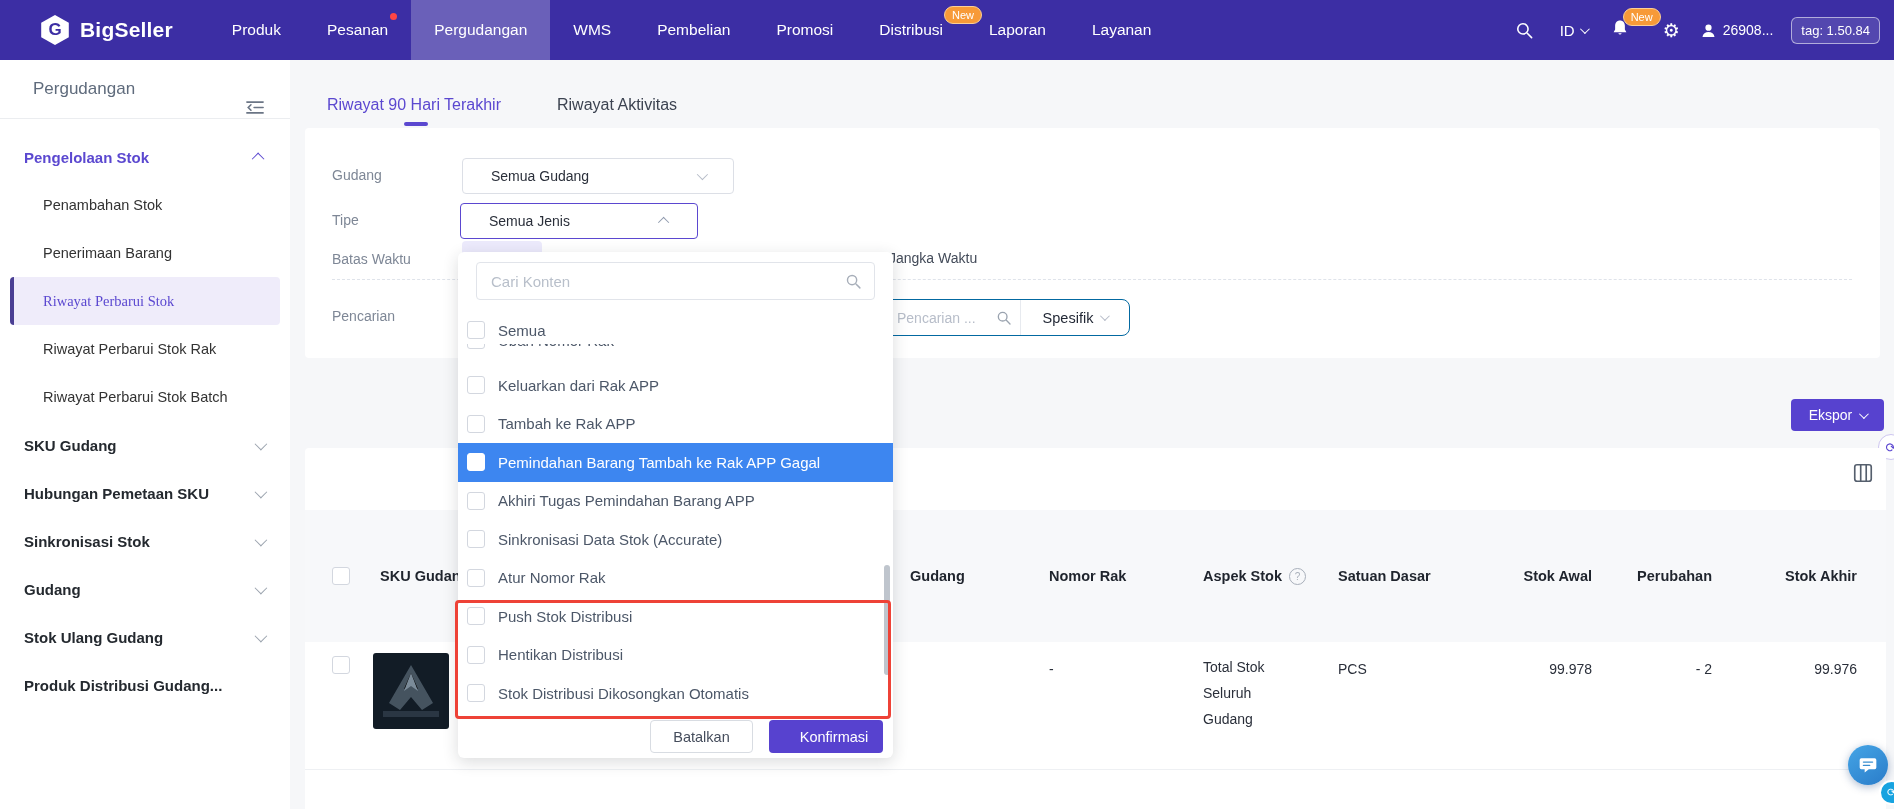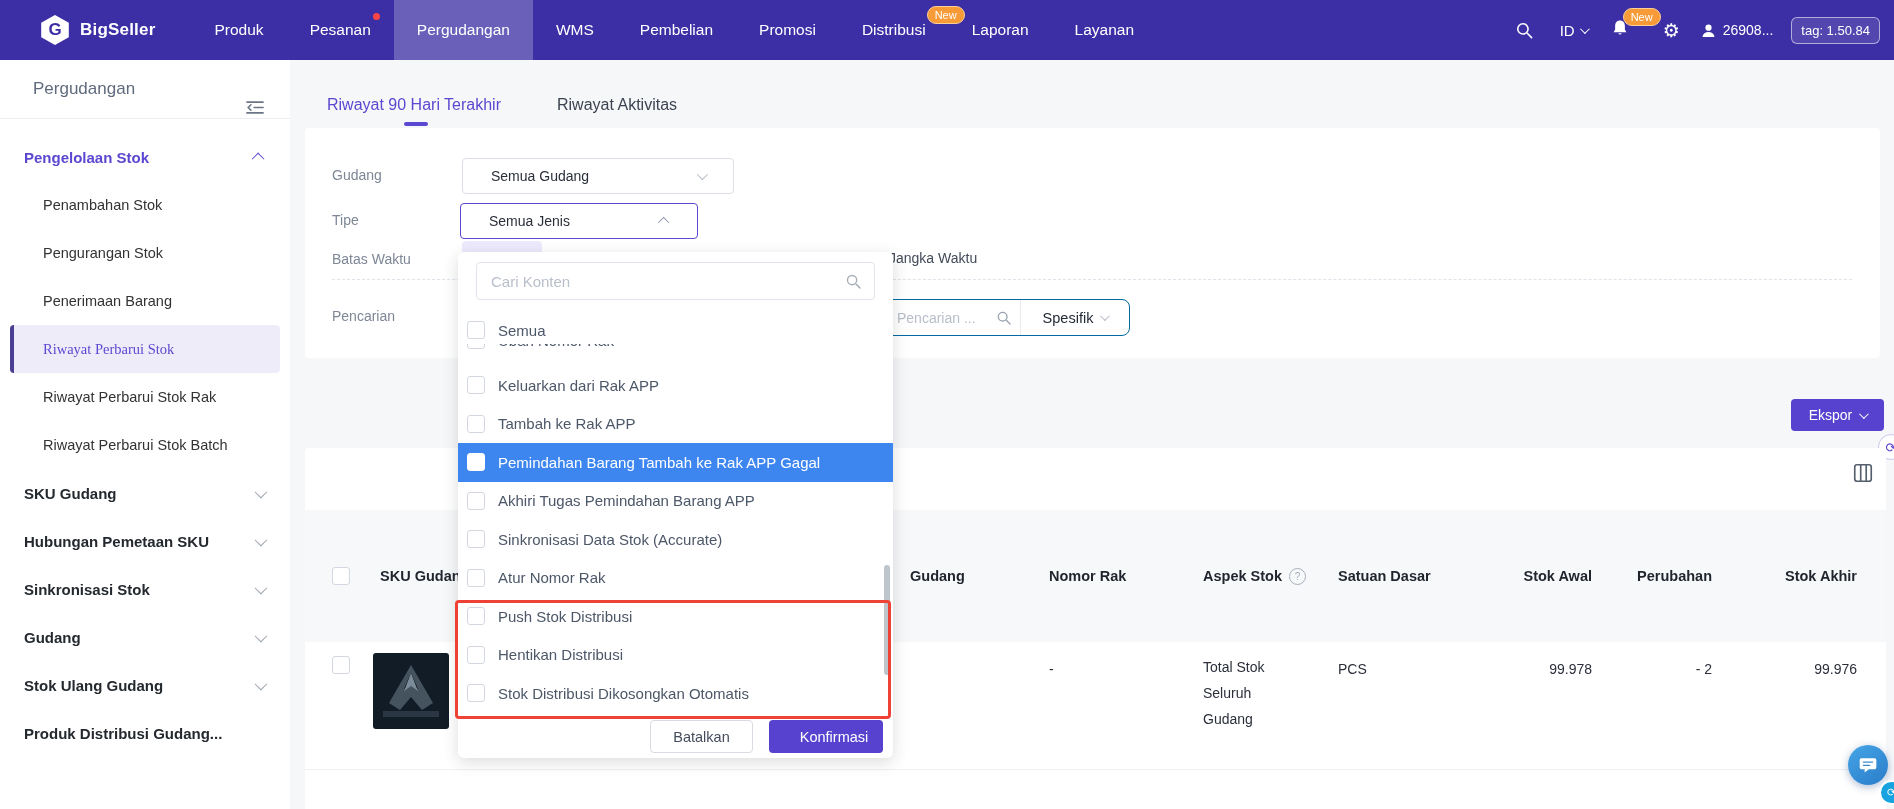--- a/index.html
+++ b/index.html
@@ -4,21 +4,21 @@
 <style>
   html,body{margin:0;padding:0;width:1894px;height:809px;overflow:hidden;
     font-family:"Liberation Sans",sans-serif;background:#f6f7f9;-webkit-font-smoothing:antialiased;}
   
   .nav{position:absolute;left:0;top:0;width:1894px;height:60px;background:#3c2ea4;
     display:flex;align-items:stretch;color:#fff;z-index:60;}
   .brand{display:flex;align-items:center;gap:10px;margin-left:40px;}
   .logo-mark{width:30px;height:30px;background:#fff;
     clip-path:polygon(50% 0,96% 26%,96% 74%,50% 100%,4% 74%,4% 26%);
     display:flex;align-items:center;justify-content:center;color:#3c2ea4;font-weight:bold;font-size:17px;}
-  .brand-name{font-size:17px;font-weight:bold;letter-spacing:.2px;}
+  .brand-name{font-size:21px;font-weight:bold;letter-spacing:.2px;}
   .nav-menu{display:flex;align-items:stretch;margin-left:36px;}
   .nav-item{position:relative;display:flex;align-items:center;padding:0 23px;font-size:15.5px;cursor:pointer;}
   .nav-item.active{background:rgba(255,255,255,.24);}
   .nav-dot{position:absolute;top:13px;right:14px;width:7px;height:7px;border-radius:50%;background:#ff4545;}
   .badge-new{position:absolute;top:6px;right:-16px;background:#f79a38;border:1px solid #fbcf96;
     color:#fff;font-size:11px;line-height:14px;padding:1px 7px;border-radius:9px;}
   .nav-right{margin-left:auto;display:flex;align-items:center;margin-right:14px;}
   .nav-ico{display:flex;align-items:center;justify-content:center;cursor:pointer;}
   .lang{display:flex;align-items:center;gap:5px;font-size:15px;margin:0 24px 0 26px;cursor:pointer;}
   .bell-wrap{position:relative;margin-right:34px;cursor:pointer;}
@@ -211,23 +211,20 @@
   </div>
   <div class="side-list">
     <div class="side-group open">
       <span>Pengelolaan Stok</span>
       <span class="chev up" style="color:#5b48d0;"></span>
     </div>
     <div class="side-sub">
         <span>Penambahan Stok</span>
       </div>
     <div class="side-sub">
-        <span>Pengurangan Stok</span>
-      </div>
-    <div class="side-sub">
         <span>Penerimaan Barang</span>
       </div>
     <div class="side-sub active">
         <span>Riwayat Perbarui Stok</span>
       </div>
     <div class="side-sub">
         <span>Riwayat Perbarui Stok Rak</span>
       </div>
     <div class="side-sub">
         <span>Riwayat Perbarui Stok Batch</span>

